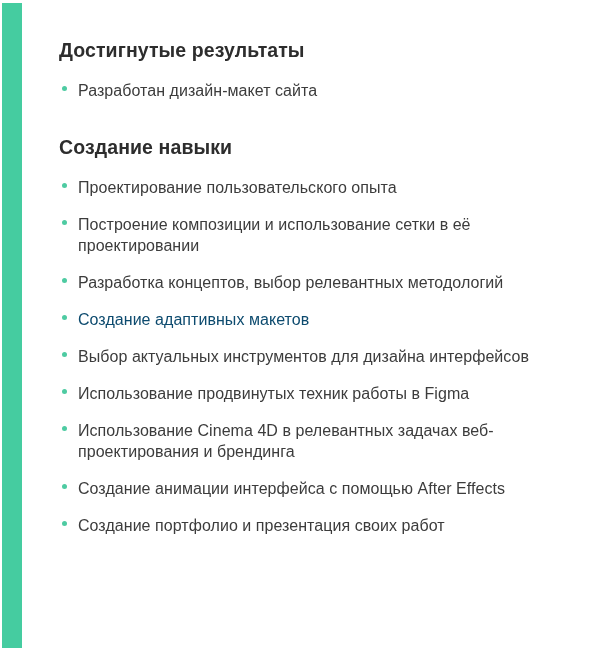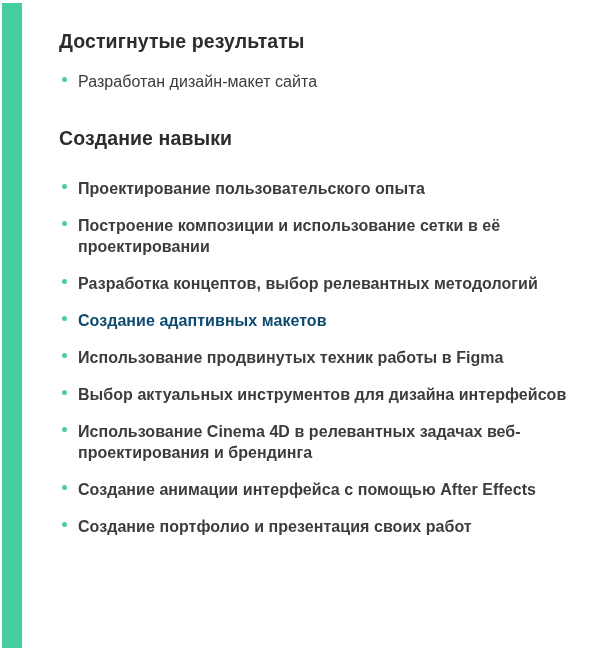--- a/index.html
+++ b/index.html
@@ -30,21 +30,21 @@
     top: 3px;
     width: 20px;
     height: 645px;
     background: #45cca0;
   }
 
   
   #content {
     position: absolute;
     left: 59px;
-    top: 8px;
+    top: 17px;
     width: 520px;
     height: 521px;
     box-sizing: border-box;
     padding-top: 20px;
   }
 
   .section-heading {
     font-size: 19.5px;
     line-height: 26px;
     font-weight: 600;
@@ -63,21 +63,21 @@
   #section-results { margin-bottom: 0; }
   #section-skills  { margin-top: 33px; }
 
   ul.bullet-list {
     list-style: none;
     margin: 0;
     padding: 0;
   }
 
   #section-results ul.bullet-list { margin-top: 17px; }
-  #section-skills  ul.bullet-list { margin-top: 27px; font-weight: bold; }
+  #section-skills  ul.bullet-list { margin-top: 17px; }
 
   li.bullet-item {
     position: relative;
     padding-left: 19px;
     margin-bottom: 16px;
     font-size: 16px;
     line-height: 21px;
     color: #3c3c3c;
     letter-spacing: 0.05px;
   }
@@ -133,25 +133,25 @@
         <li class="bullet-item" style="color: rgb(60, 60, 60);">
           <span class="bullet-dot" style="background: rgb(78, 203, 162);"></span>
           <span class="bullet-text">Разработка концептов, выбор релевантных методологий</span>
         </li>
         <li class="bullet-item" style="color: #0c4a6e;">
           <span class="bullet-dot" style="background: rgb(78, 203, 162);"></span>
           <span class="bullet-text">Создание адаптивных макетов</span>
         </li>
         <li class="bullet-item" style="color: rgb(60, 60, 60);">
           <span class="bullet-dot" style="background: rgb(78, 203, 162);"></span>
-          <span class="bullet-text">Использование продвинутых техник работы в Figma</span>
+          <span class="bullet-text">Выбор актуальных инструментов для дизайна интерфейсов</span>
         </li>
         <li class="bullet-item" style="color: rgb(60, 60, 60);">
           <span class="bullet-dot" style="background: rgb(78, 203, 162);"></span>
-          <span class="bullet-text">Выбор актуальных инструментов для дизайна интерфейсов</span>
+          <span class="bullet-text">Использование продвинутых техник работы в Figma</span>
         </li>
         <li class="bullet-item" style="color: rgb(60, 60, 60);">
           <span class="bullet-dot" style="background: rgb(78, 203, 162);"></span>
           <span class="bullet-text">Использование Cinema 4D в релевантных задачах веб-проектирования и брендинга</span>
         </li>
         <li class="bullet-item" style="color: rgb(60, 60, 60);">
           <span class="bullet-dot" style="background: rgb(78, 203, 162);"></span>
           <span class="bullet-text">Создание анимации интерфейса с помощью After Effects</span>
         </li>
         <li class="bullet-item" style="color: rgb(60, 60, 60);">

